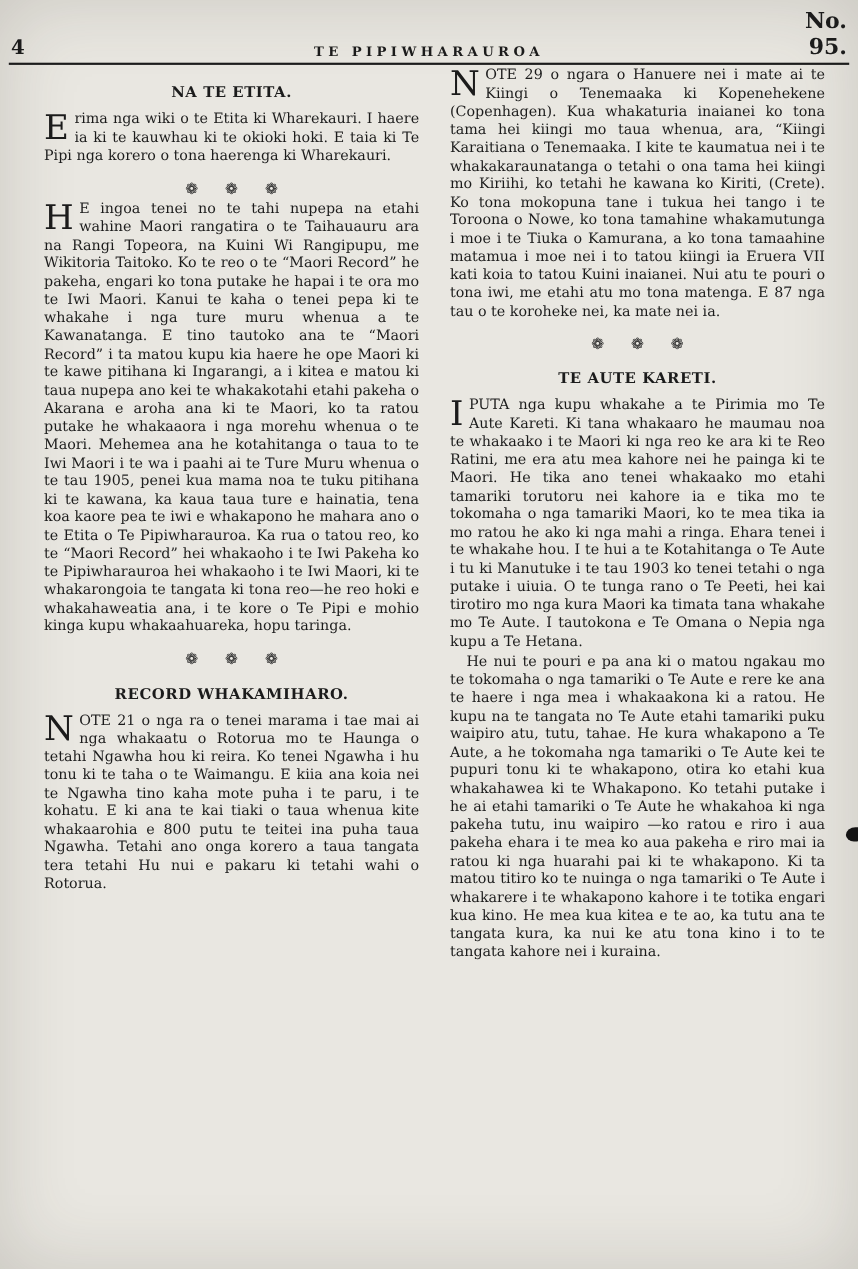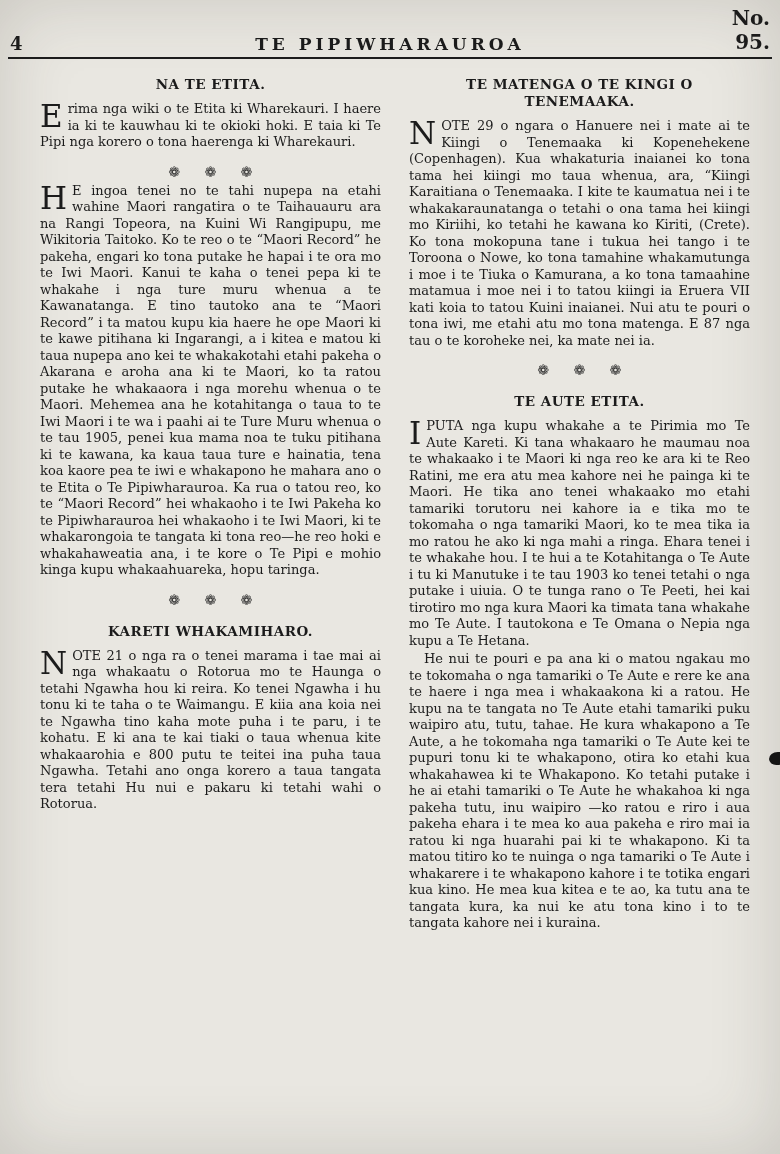--- a/index.html
+++ b/index.html
@@ -24,21 +24,21 @@
   }
   .page-num {
     font-weight: bold;
     font-size: 18px;
     width: 60px;
   }
   .masthead {
     flex: 1;
     text-align: center;
     font-weight: bold;
-    font-size: 17px;
+    font-size: 12px;
     letter-spacing: 4px;
   }
   .issue {
     width: 60px;
     text-align: right;
     font-weight: bold;
     font-size: 20px;
   }
   .header-rule {
     border-top: 2px solid #1c1c1c;
@@ -119,43 +119,42 @@
       <div class="article">
         <p class="para">
           <span class="dropcap">H</span>
           <span>E ingoa tenei no te tahi nupepa na etahi wahine Maori rangatira o te Taihauauru ara na Rangi Topeora, na Kuini Wi Rangipupu, me Wikitoria Taitoko. Ko te reo o te “Maori Record” he pakeha, engari ko tona putake he hapai i te ora mo te Iwi Maori. Kanui te kaha o tenei pepa ki te whakahe i nga ture muru whenua a te Kawanatanga. E tino tautoko ana te “Maori Record” i ta matou kupu kia haere he ope Maori ki te kawe pitihana ki Ingarangi, a i kitea e matou ki taua nupepa ano kei te whakakotahi etahi pakeha o Akarana e aroha ana ki te Maori, ko ta ratou putake he whakaaora i nga morehu whenua o te Maori. Mehemea ana he kotahitanga o taua to te Iwi Maori i te wa i paahi ai te Ture Muru whenua o te tau 1905, penei kua mama noa te tuku pitihana ki te kawana, ka kaua taua ture e hainatia, tena koa kaore pea te iwi e whakapono he mahara ano o te Etita o Te Pipiwharauroa. Ka rua o tatou reo, ko te “Maori Record” hei whakaoho i te Iwi Pakeha ko te Pipiwharauroa hei whakaoho i te Iwi Maori, ki te whakarongoia te tangata ki tona reo—he reo hoki e whakahaweatia ana, i te kore o Te Pipi e mohio kinga kupu whakaahuareka, hopu taringa.</span>
         </p>
       </div>
 
       <div class="ornament">❁ ❁ ❁</div>
 
       <div class="article">
-        <div class="art-heading">KARETI WHAKAMIHARO.</div>
+        <div class="art-heading">RECORD WHAKAMIHARO.</div>
         <p class="para">
           <span class="dropcap">N</span>
           <span>OTE 21 o nga ra o tenei marama i tae mai ai nga whakaatu o Rotorua mo te Haunga o tetahi Ngawha hou ki reira. Ko tenei Ngawha i hu tonu ki te taha o te Waimangu. E kiia ana koia nei te Ngawha tino kaha mote puha i te paru, i te kohatu. E ki ana te kai tiaki o taua whenua kite whakaarohia e 800 putu te teitei ina puha taua Ngawha. Tetahi ano onga korero a taua tangata tera tetahi Hu nui e pakaru ki tetahi wahi o Rotorua.</span>
         </p>
       </div>
 
     </div>
 
     <div class="col">
 
       <div class="article">
-        <div class="art-heading">TE MATENGA O TE KINGI O TENEMAAKA.</div>
         <p class="para">
           <span class="dropcap">N</span>
           <span>OTE 29 o ngara o Hanuere nei i mate ai te Kiingi o Tenemaaka ki Kopenehekene (Copenhagen). Kua whakaturia inaianei ko tona tama hei kiingi mo taua whenua, ara, “Kiingi Karaitiana o Tenemaaka. I kite te kaumatua nei i te whakakaraunatanga o tetahi o ona tama hei kiingi mo Kiriihi, ko tetahi he kawana ko Kiriti, (Crete). Ko tona mokopuna tane i tukua hei tango i te Toroona o Nowe, ko tona tamahine whakamutunga i moe i te Tiuka o Kamurana, a ko tona tamaahine matamua i moe nei i to tatou kiingi ia Eruera VII kati koia to tatou Kuini inaianei. Nui atu te pouri o tona iwi, me etahi atu mo tona matenga. E 87 nga tau o te koroheke nei, ka mate nei ia.</span>
         </p>
       </div>
 
       <div class="ornament">❁ ❁ ❁</div>
 
       <div class="article">
-        <div class="art-heading">TE AUTE ETITA.</div>
+        <div class="art-heading">TE AUTE KARETI.</div>
         <p class="para">
           <span class="dropcap">I</span>
           <span>PUTA nga kupu whakahe a te Pirimia mo Te Aute Kareti. Ki tana whakaaro he maumau noa te whakaako i te Maori ki nga reo ke ara ki te Reo Ratini, me era atu mea kahore nei he painga ki te Maori. He tika ano tenei whakaako mo etahi tamariki torutoru nei kahore ia e tika mo te tokomaha o nga tamariki Maori, ko te mea tika ia mo ratou he ako ki nga mahi a ringa. Ehara tenei i te whakahe hou. I te hui a te Kotahitanga o Te Aute i tu ki Manutuke i te tau 1903 ko tenei tetahi o nga putake i uiuia. O te tunga rano o Te Peeti, hei kai tirotiro mo nga kura Maori ka timata tana whakahe mo Te Aute. I tautokona e Te Omana o Nepia nga kupu a Te Hetana.</span>
         </p>
         <p class="para indent">He nui te pouri e pa ana ki o matou ngakau mo te tokomaha o nga tamariki o Te Aute e rere ke ana te haere i nga mea i whakaakona ki a ratou. He kupu na te tangata no Te Aute etahi tamariki puku waipiro atu, tutu, tahae. He kura whakapono a Te Aute, a he tokomaha nga tamariki o Te Aute kei te pupuri tonu ki te whakapono, otira ko etahi kua whakahawea ki te Whakapono. Ko tetahi putake i he ai etahi tamariki o Te Aute he whakahoa ki nga pakeha tutu, inu waipiro —ko ratou e riro i aua pakeha ehara i te mea ko aua pakeha e riro mai ia ratou ki nga huarahi pai ki te whakapono. Ki ta matou titiro ko te nuinga o nga tamariki o Te Aute i whakarere i te whakapono kahore i te totika engari kua kino. He mea kua kitea e te ao, ka tutu ana te tangata kura, ka nui ke atu tona kino i to te tangata kahore nei i kuraina.</p>
       </div>
 
     </div>
 
   </div>

